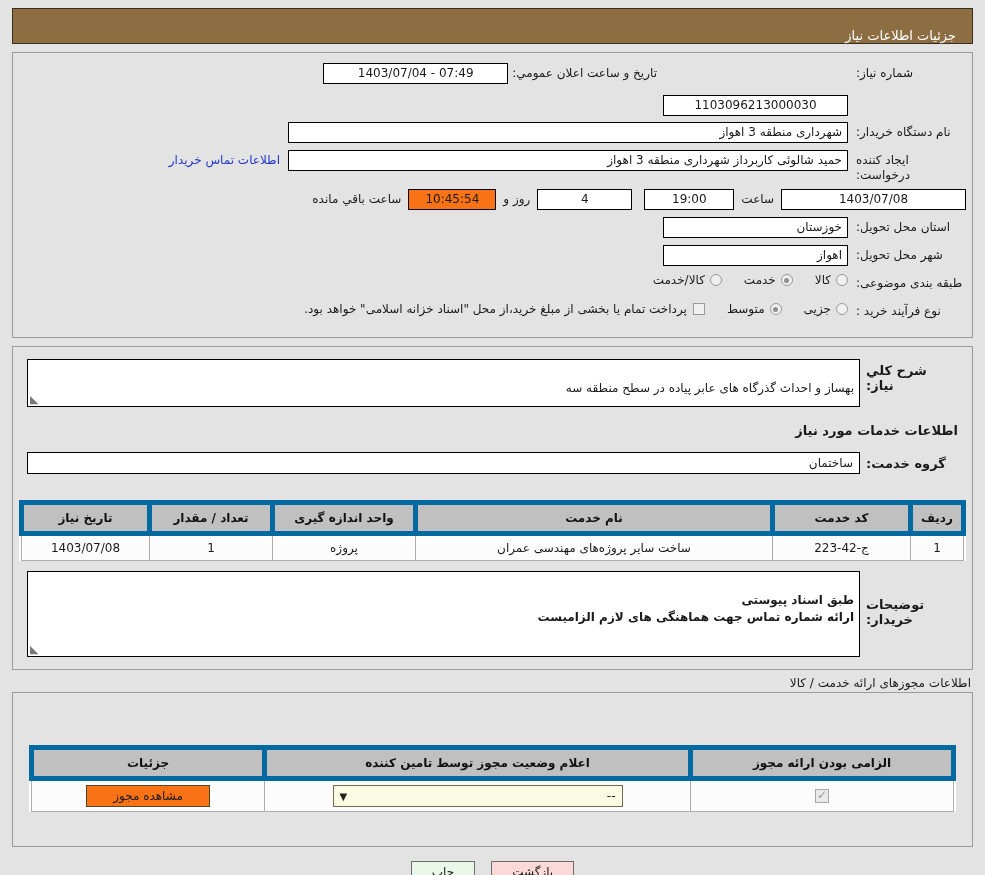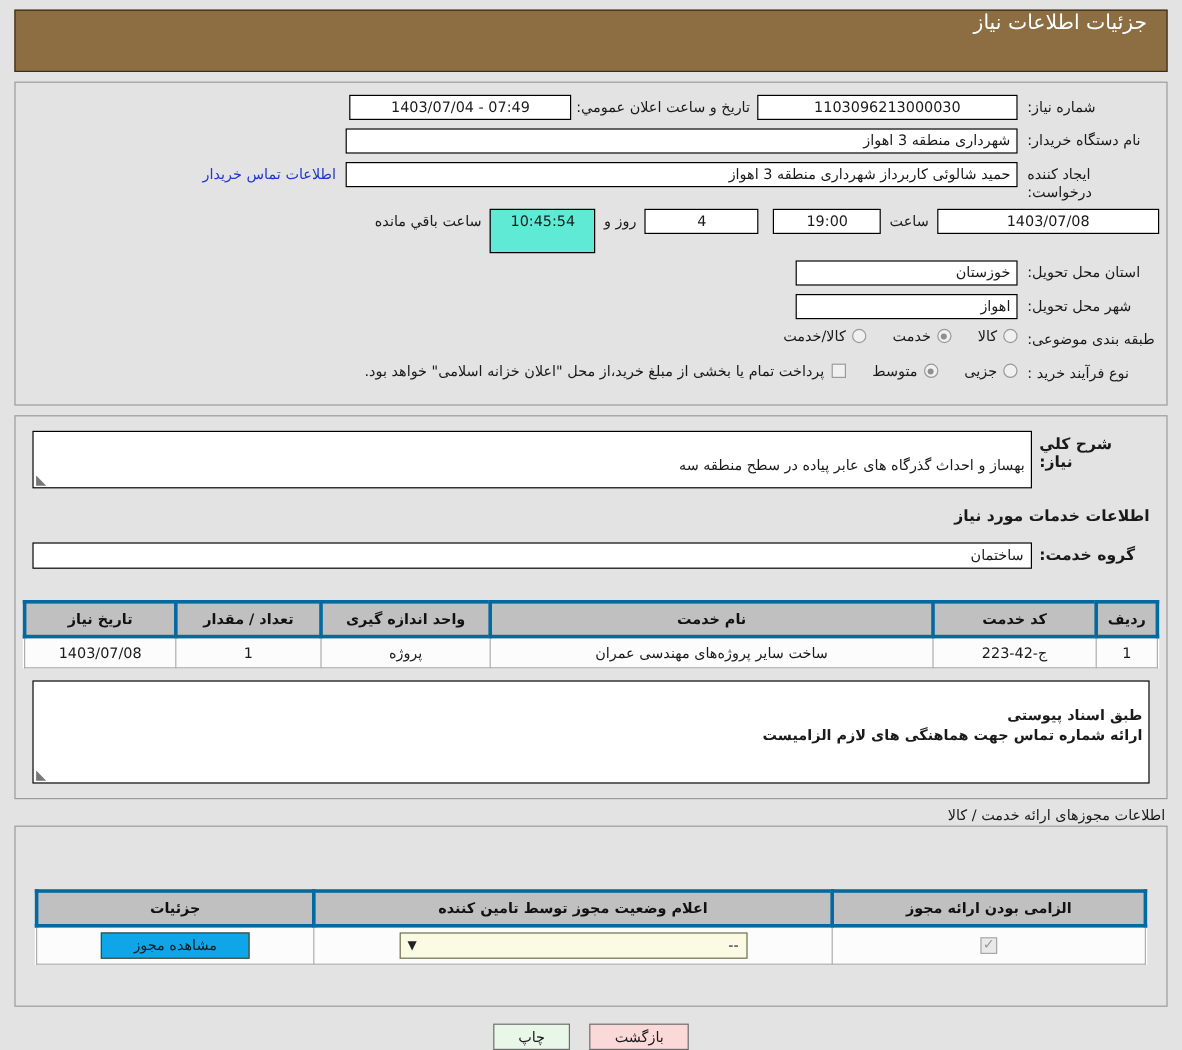--- a/index.html
+++ b/index.html
@@ -60,30 +60,30 @@
     font-size: 64px;
     line-height: 58px;
     text-align: center;
   }
 
   .layer { position: relative; z-index: 2; }
 
   
   .page-header {
     margin: 8px 12px 0 12px;
-    height: 52px;
+    height: 36px;
     background: #8c6e42;
     border: 1px solid #3b2d1b;
     color: #ffffff;
     display: flex;
-    align-items: flex-start;
+    align-items: flex-end;
     justify-content: flex-start;
     padding: 0 16px;
     box-sizing: border-box;
-    font-size: 17px;
+    font-size: 13px;
   }
 
   
   .panel {
     margin: 8px 12px 0 12px;
     border: 1px solid #9b9b9b;
     background: #e3e3e3;
     box-sizing: border-box;
     position: relative;
   }
@@ -115,21 +115,21 @@
     height: 21px;
     line-height: 19px;
     padding: 0 5px;
     box-sizing: border-box;
     font-size: 12px;
     text-align: right;
     white-space: nowrap;
     overflow: hidden;
   }
   .fld.num { direction: ltr; text-align: center; font-family: "DejaVu Sans", sans-serif; }
-  .w-need   { width: 217px; }
+  .w-need   { width: 185px; margin-top: 32px; }
   .w-buyer  { width: 560px; }
   .w-create { width: 560px; }
   .w-date   { width: 185px; }
   .w-time   { width: 90px; }
   .w-days   { width: 95px; }
   .w-prov   { width: 185px; }
   .w-city   { width: 185px; }
 
   .inline-lbl {
     padding: 0 7px;
@@ -140,22 +140,22 @@
     color: #2037c8;
     text-decoration: none;
     cursor: pointer;
     font-size: 12px;
     line-height: 21px;
     padding: 0 8px;
   }
 
   .countdown {
     border: 1px solid #000;
-    background: #5eead4;
-    height: 37px;
+    background: #f97316;
+    height: 21px;
     line-height: 19px;
     width: 88px;
     text-align: center;
     direction: ltr;
     box-sizing: border-box;
     font-size: 12px;
   }
   .announce-lbl {
     line-height: 21px;
     font-size: 12px;
@@ -266,21 +266,21 @@
   
   .tbl-wrap { margin: 0 6px 10px 6px; }
   table.grid {
     width: 100%;
     border-collapse: collapse;
     font-size: 12px;
     background: #fff;
   }
   table.grid th {
     background: #c0c0c0;
-    border: 3px solid #0369a1;
+    border: 5px solid #0369a1;
     font-weight: bold;
     padding: 6px 4px;
     text-align: center;
     font-size: 12px;
     color: #111;
   }
   table.grid td {
     border: 1px solid #adadad;
     padding: 5px 4px;
     text-align: center;
@@ -309,21 +309,21 @@
     padding: 0 6px;
     font-size: 12px;
     direction: ltr;
     margin: 0 auto;
     cursor: pointer;
   }
   .sel .caret { font-size: 10px; color: #222; }
   .btn-permit {
     display: inline-block;
     border: 1px solid #4a4a28;
-    background: #0ea5e9;
+    background: #f97316;
     padding: 3px 26px;
     font-size: 12px;
     cursor: pointer;
   }
   .chk-on {
     width: 14px; height: 14px;
     border: 1px solid #a7a7a7;
     background: #e9e9e9;
     display: inline-block;
     position: relative;
@@ -435,21 +435,21 @@
         <label class="radio-wrap">
           <span class="radio"></span>
           <span>جزیی</span>
         </label>
         <label class="radio-wrap">
           <span class="radio on"></span>
           <span>متوسط</span>
         </label>
         <label class="radio-wrap">
           <span class="chk-sq"></span>
-          <span class="note-text">پرداخت تمام یا بخشی از مبلغ خرید،از محل "اعلان خزانه اسلامی" خواهد بود.</span>
+          <span class="note-text">پرداخت تمام یا بخشی از مبلغ خرید،از محل "اسناد خزانه اسلامی" خواهد بود.</span>
         </label>
       </div>
     </div>
 
   </div>
 
   <div class="panel">
     <div class="mid-area">
 
       <div class="ta-row">
@@ -488,20 +488,21 @@
             <td>پروژه</td>
             <td>1</td>
             <td class="ltr">1403/07/08</td>
           </tr>
         </tbody>
       </table>
     </div>
 
     <div class="mid-area" style="padding-top:0">
       <div class="ta-row">
+        <div class="ta-lbl" style="padding-top:26px">توضیحات خریدار:</div>
         <div class="ta h2">
           <span>طبق اسناد پیوستی
 ارائه شماره تماس جهت هماهنگی های لازم الزامیست</span>
           <span class="grip">◢</span>
         </div>
       </div>
     </div>
   </div>
 
   <div class="permits-head">اطلاعات مجوزهای ارائه خدمت / کالا</div>

